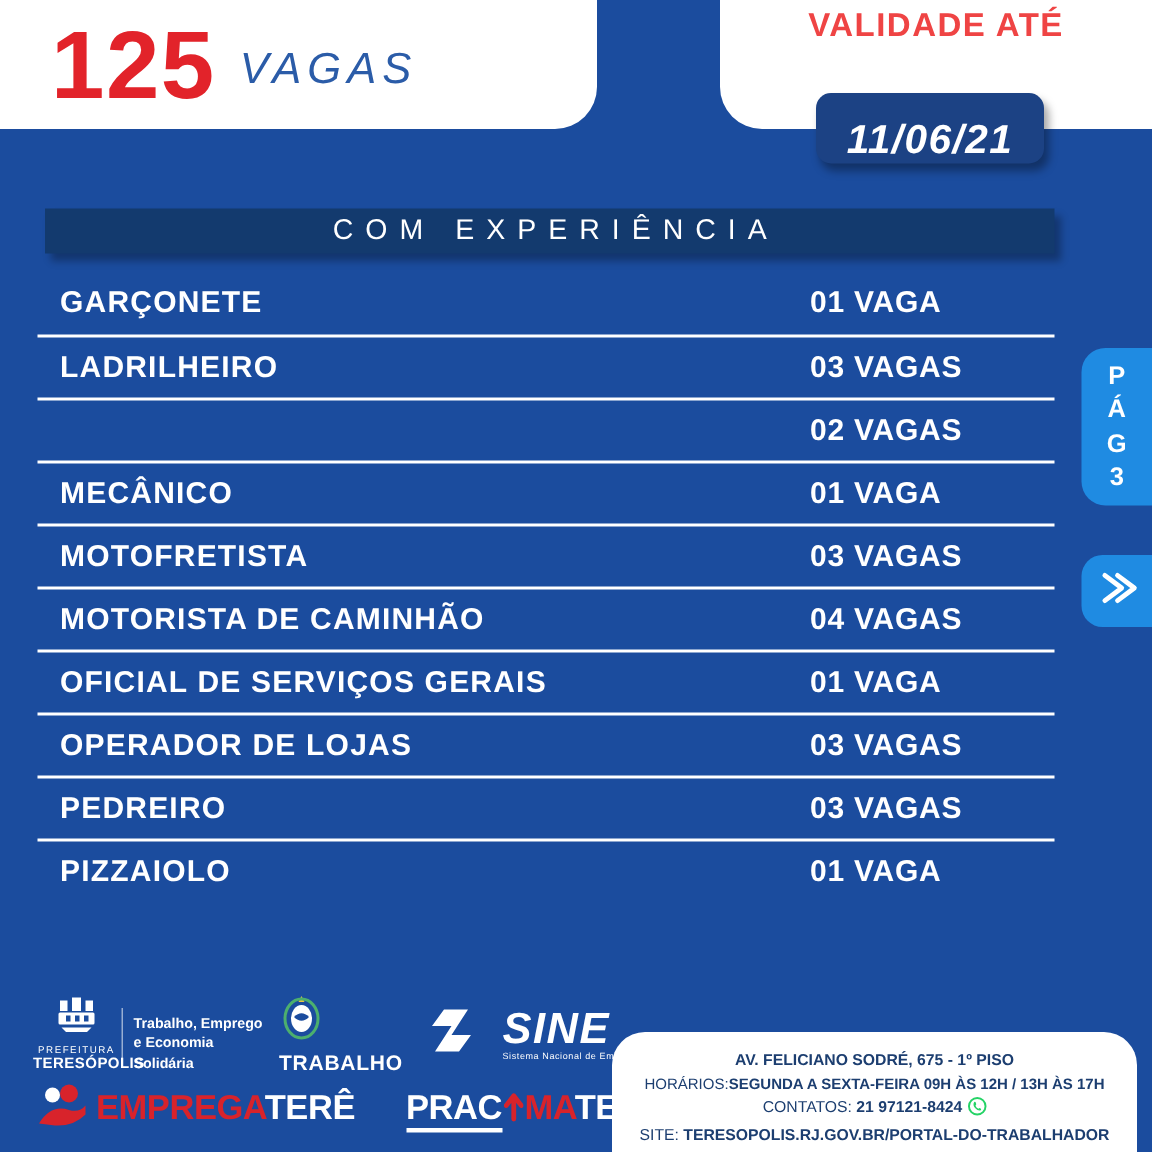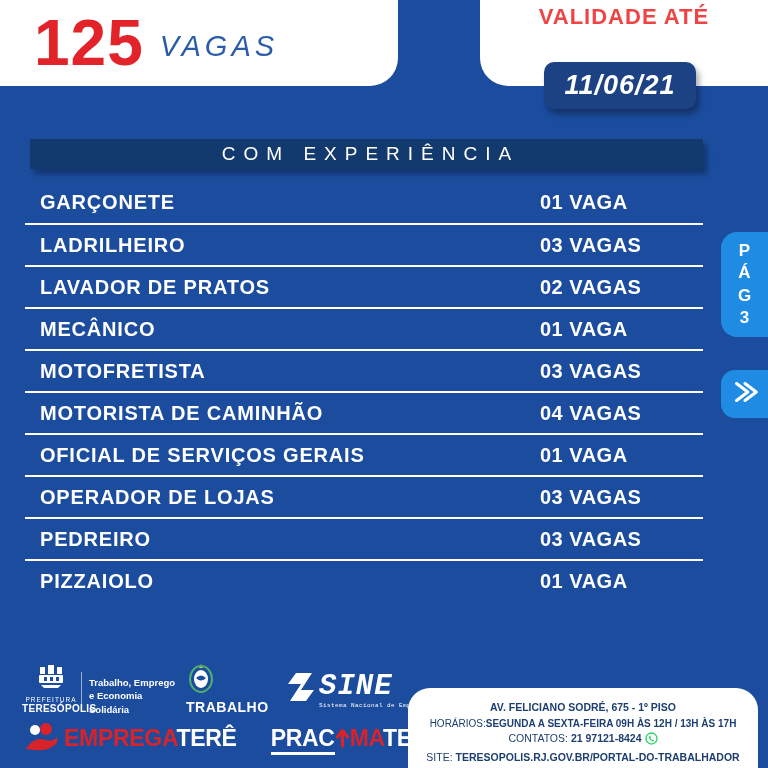--- a/index.html
+++ b/index.html
@@ -11,21 +11,21 @@
   .banner-left { position:absolute; left:0; top:0; width:398px; height:86px; background:#ffffff;
                  border-radius:0 0 28px 0; display:flex; align-items:center; padding-left:34px; }
   .count-num { font-size:64px; font-weight:800; color:#E2232A; letter-spacing:1px; line-height:1; }
   .count-word { font-size:29px; font-style:italic; font-weight:500; color:#2B5CA8;
                 letter-spacing:4px; margin-left:16px; padding-top:6px; }
   .banner-right { position:absolute; left:480px; top:0; width:288px; height:86px; background:#fff;
                   border-radius:0 0 0 28px; text-align:center; }
   .validity-label { margin-top:4px; font-size:22px; font-weight:700; color:#ef4444; letter-spacing:1px; }
   .date-box { position:absolute; left:544px; top:62px; width:152px; height:47px; background:#1C4284;
               border-radius:10px; box-shadow:3px 5px 6px rgba(0,0,0,0.35);
-              display:flex; align-items:center; justify-content:center; }
+              display:flex; align-items:flex-end; justify-content:center; }
   .date-box span { color:#fff; font-size:27px; font-weight:800; font-style:italic; letter-spacing:1px; }
 
   
   .section-bar { position:absolute; left:30px; top:139px; width:673px; height:30px; background:#133A6E;
                  box-shadow:4px 5px 5px rgba(0,0,0,0.30); display:flex; align-items:center; justify-content:center; }
   .section-bar span { color:#fff; font-size:19px; font-weight:500; letter-spacing:8px; text-indent:8px; }
 
   
   .jobs { position:absolute; left:25px; top:181px; width:678px; }
   .job-row { position:relative; height:42px; display:flex; align-items:center; }
@@ -43,21 +43,21 @@
   
   .pref-block { position:absolute; left:22px; top:664px; width:58px; text-align:center; color:#fff; }
   .pref-line1 { font-size:6.5px; letter-spacing:1px; margin-top:2px; }
   .pref-line2 { font-size:10px; font-weight:700; letter-spacing:0.3px; }
   .v-div { position:absolute; left:81px; top:672px; width:1px; height:40px; background:rgba(255,255,255,0.55); }
   .dept-text { position:absolute; left:89px; top:676px; color:#fff; font-size:9.5px; font-weight:700;
                line-height:1.4; white-space:pre-line; }
   .trab-block { position:absolute; left:186px; top:662px; width:58px; color:#fff; }
   .trab-label { font-size:14px; font-weight:800; letter-spacing:0.5px; margin-top:1px; }
   .sine-block { position:absolute; left:287px; top:672px; display:flex; align-items:flex-start; }
-  .sine-text { margin-left:4px;font-family:Liberation Mono, monospace; }
+  .sine-text { margin-left:20px; }
   .sine-name { color:#fff; font-size:29px; font-weight:800; font-style:italic; letter-spacing:1px; line-height:1; }
   .sine-sub { color:#fff; font-size:6px; letter-spacing:0.4px; margin-top:1px; }
 
   .slogan { position:absolute; left:24px; top:722px; display:flex; align-items:center; }
   .slogan-text { font-size:23px; font-weight:800; letter-spacing:-0.3px; margin-left:6px; white-space:nowrap; }
   .sl-red { color:#D8232B; } .sl-white { color:#fff; }
   .sl-gap { display:inline-block; width:10px; }
   .sl-underline { border-bottom:3px solid #fff; padding-bottom:1px;margin-left:24px; }
   .sl-arrow { display:inline-block; vertical-align:-2px; margin:0 1px; }
 
@@ -92,21 +92,20 @@
   <div class="jobs">
     <div class="job-row">
       <span class="job-title">GARÇONETE</span>
       <span class="job-count">01 VAGA</span>
     </div>
     <div class="job-row">
       <span class="job-title">LADRILHEIRO</span>
       <span class="job-count">03 VAGAS</span>
     </div>
     <div class="job-row">
-      <span class="job-title">LAVADOR DE PRATOS</span>
       <span class="job-count">02 VAGAS</span>
     </div>
     <div class="job-row">
       <span class="job-title">MECÂNICO</span>
       <span class="job-count">01 VAGA</span>
     </div>
     <div class="job-row">
       <span class="job-title">MOTOFRETISTA</span>
       <span class="job-count">03 VAGAS</span>
     </div>

